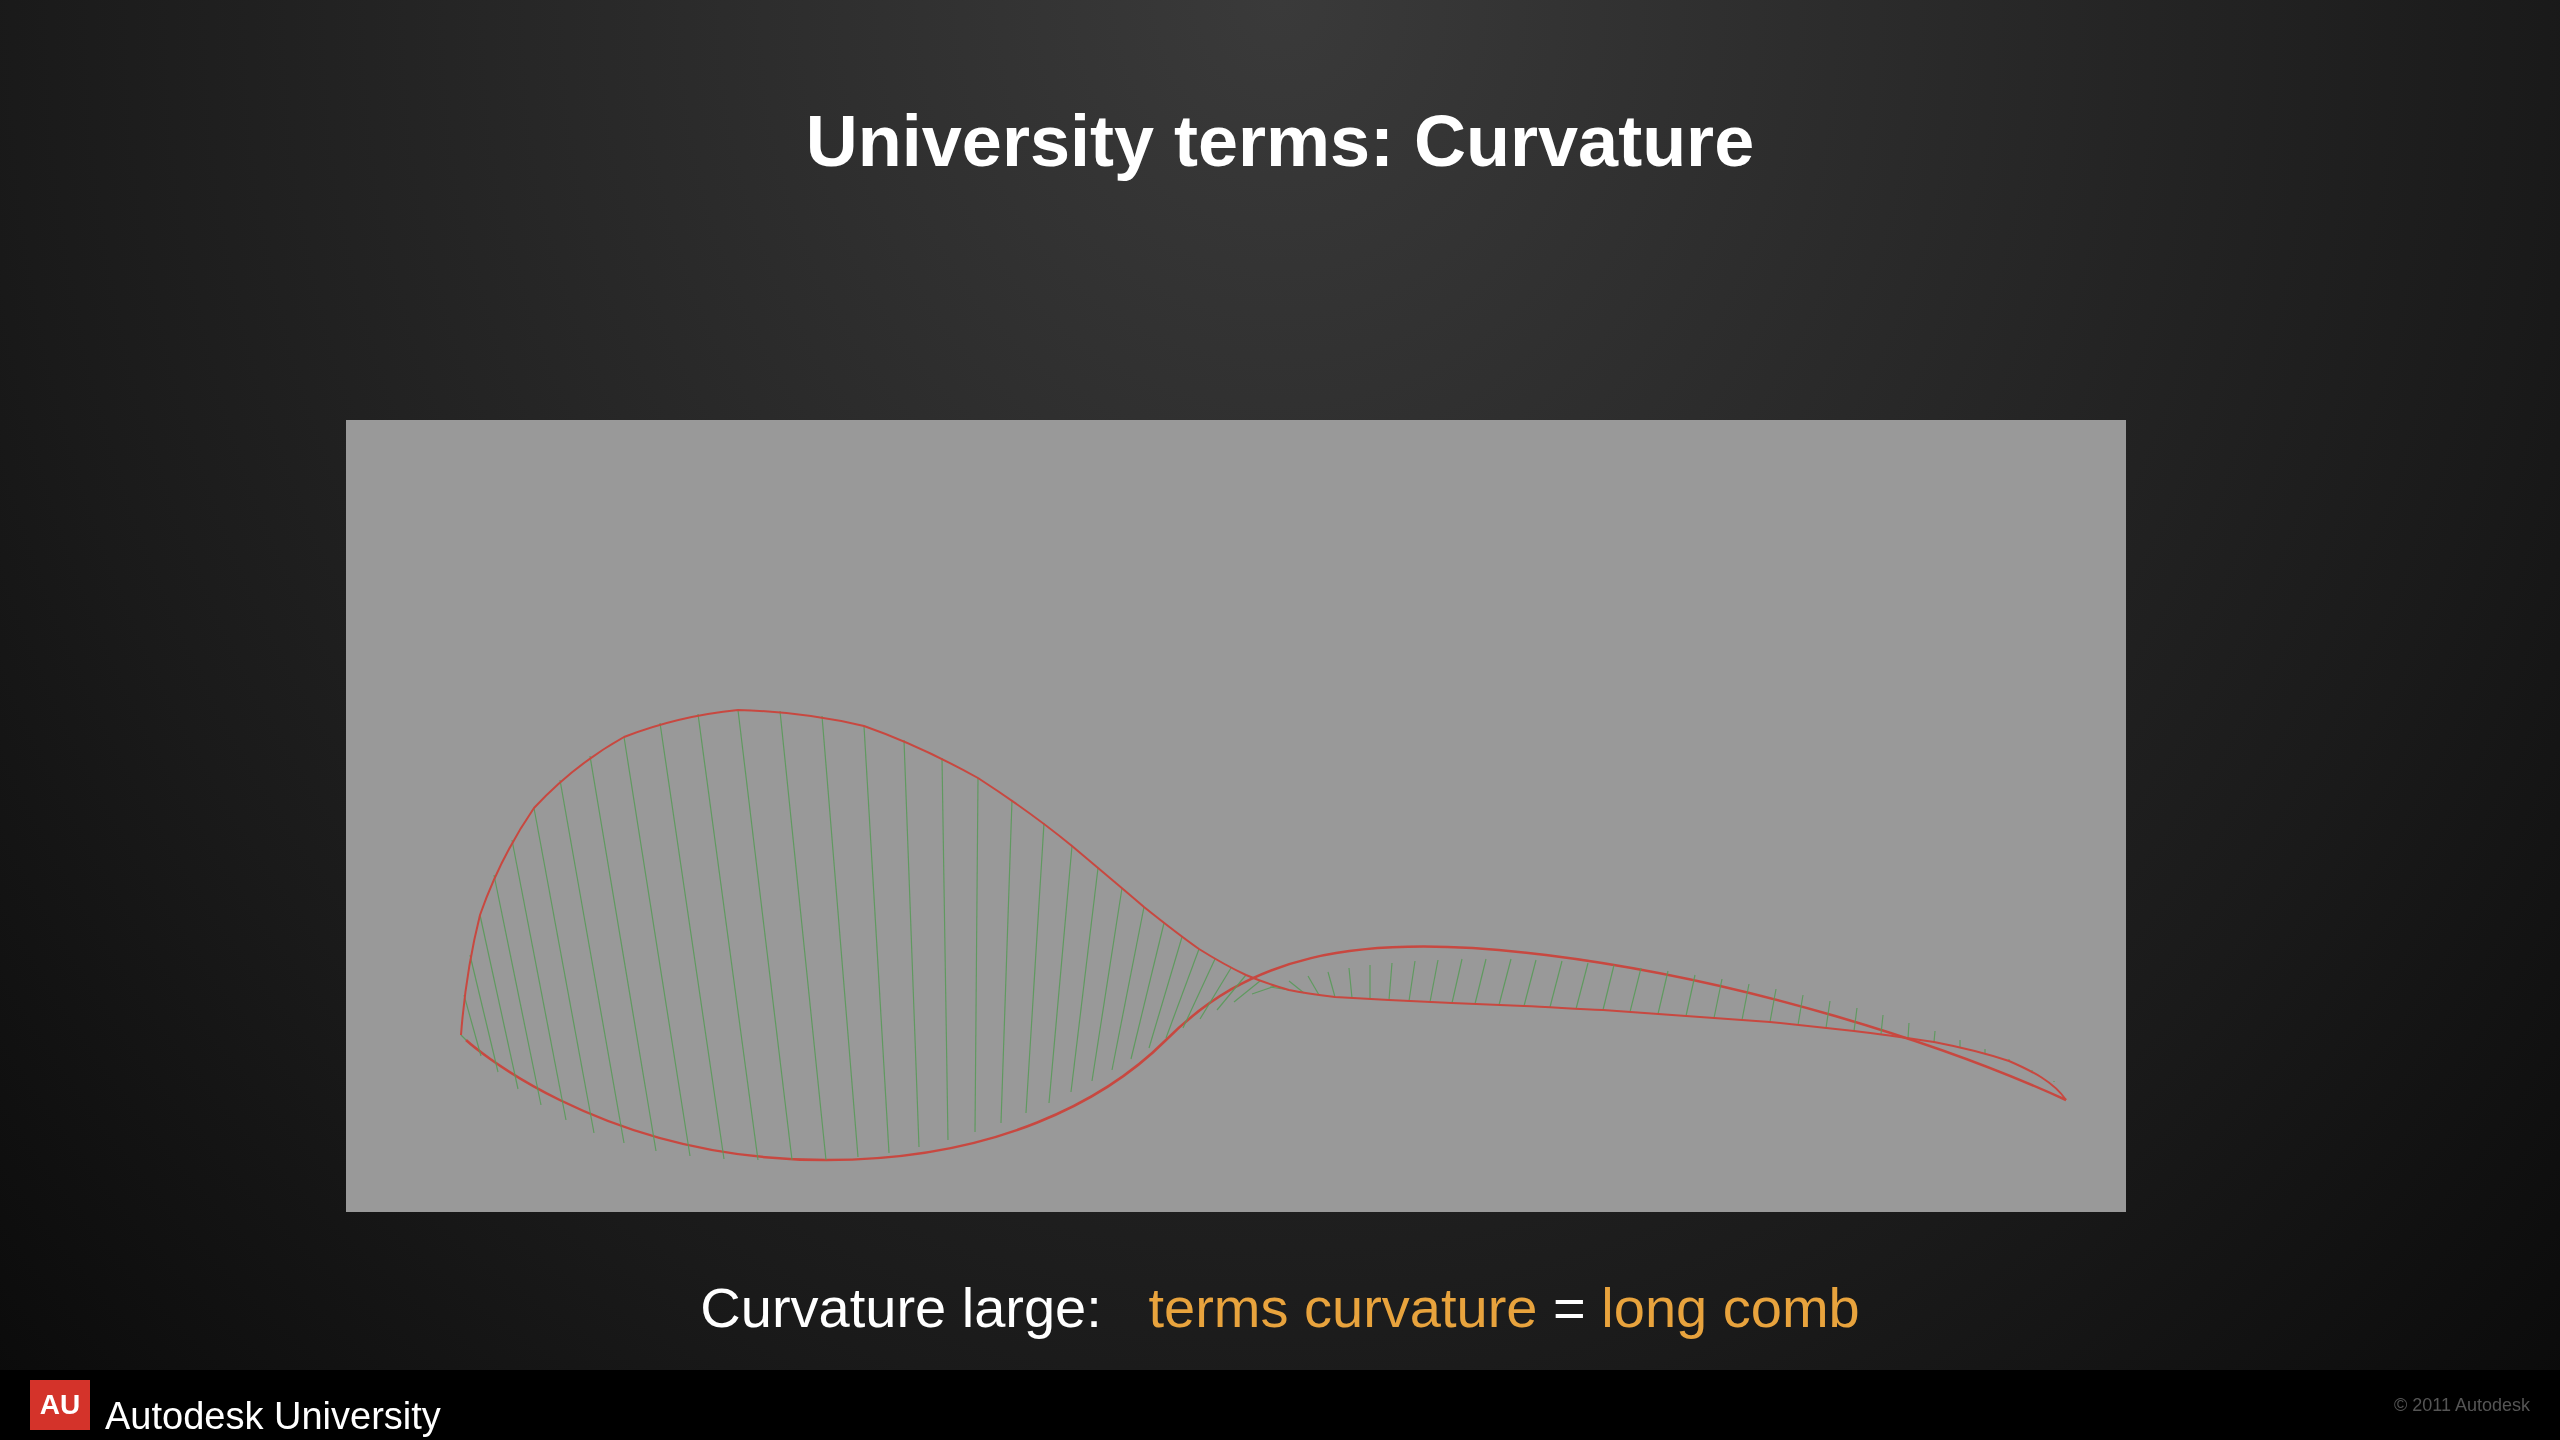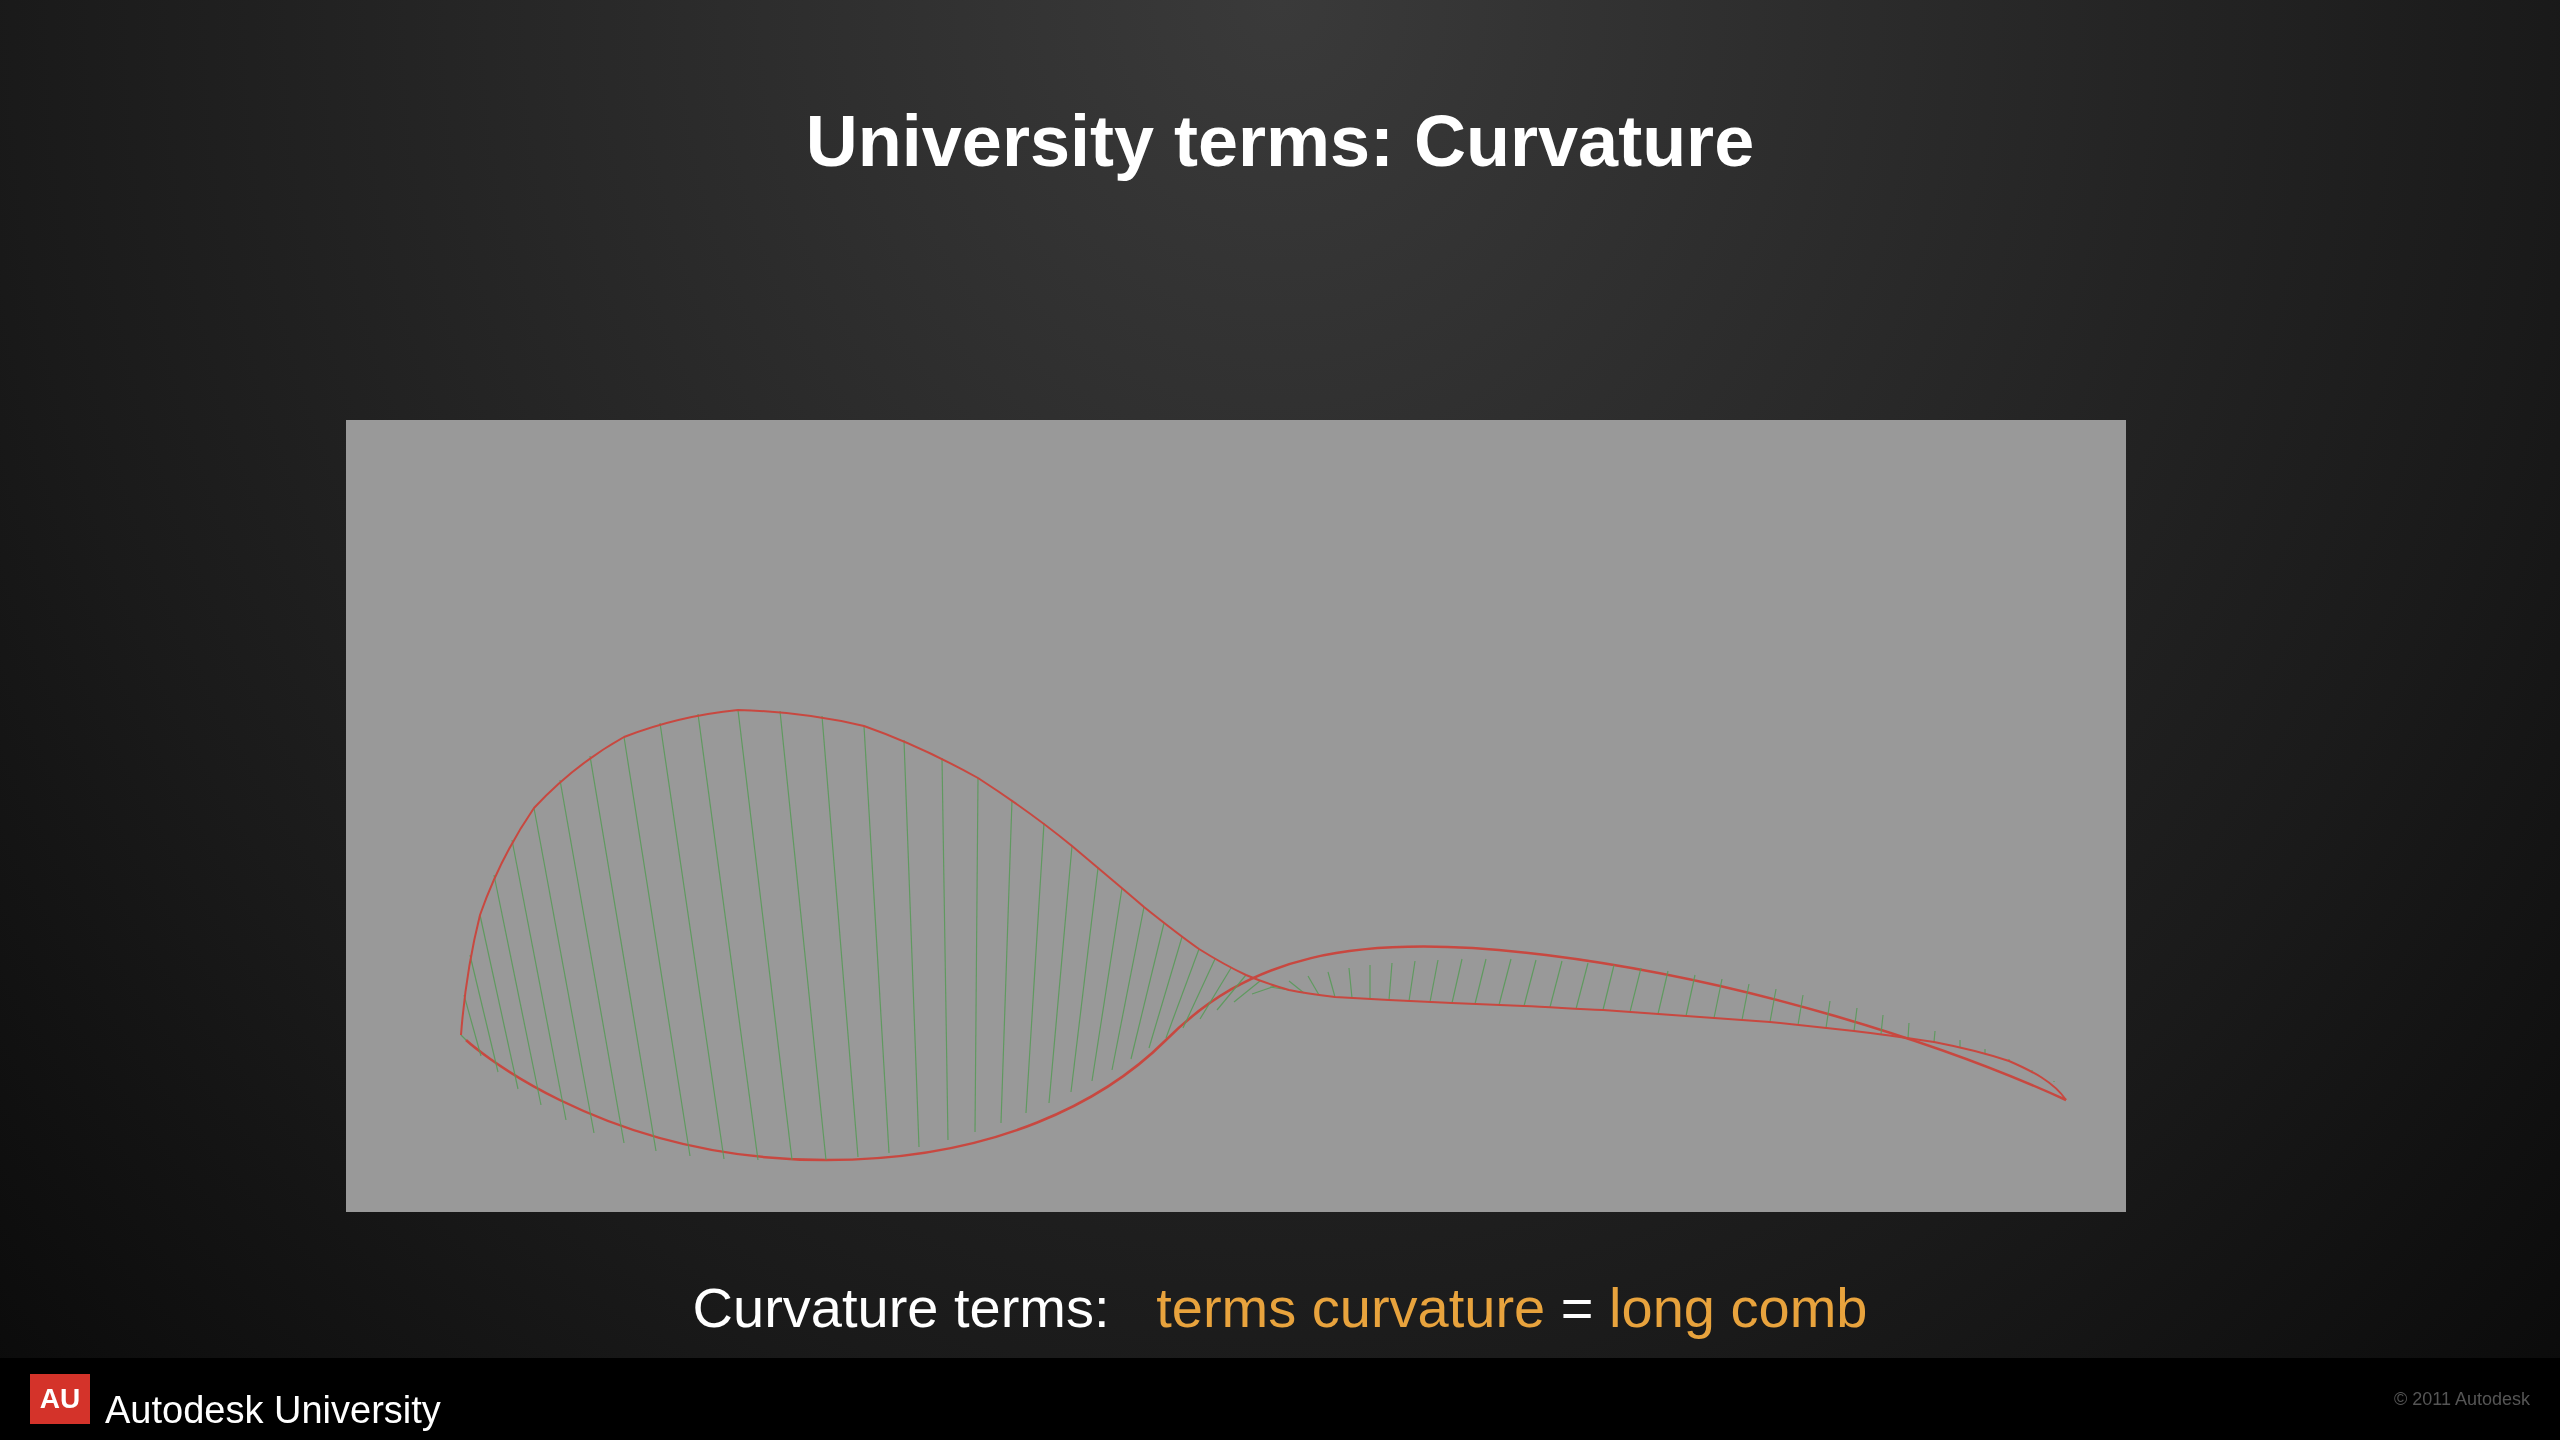--- a/index.html
+++ b/index.html
@@ -34,21 +34,21 @@
       text-align: center;
       font-size: 56px;
     }
     .subtitle .white { color: #ffffff; }
     .subtitle .orange { color: #e8a33d; }
     .footer {
       position: absolute;
       bottom: 0;
       left: 0;
       right: 0;
-      height: 82px;
+      height: 70px;
       background: #000000;
       display: flex;
       align-items: center;
       padding: 12px 30px;
     }
     .au-logo {
       width: 60px;
       height: 50px;
       background: #d4332a;
       display: flex;
@@ -176,21 +176,21 @@
              C 1284 592, 1312 594, 1340 596
              C 1368 598, 1396 600, 1424 602
              C 1452 605, 1480 608, 1508 611
              C 1535 614, 1562 618, 1588 622
              C 1614 627, 1639 633, 1663 641
              C 1686 651, 1708 662, 1720 680" fill="none" stroke="#c84840" stroke-width="2"></path>
   </svg>
 </div>
 
 <div class="subtitle">
-  <span class="white">Curvature terms:</span>&nbsp;&nbsp;
+  <span class="white">Curvature large:</span>&nbsp;&nbsp;
   <span class="orange">terms curvature</span>
   <span class="white">=</span>
   <span class="orange">long comb</span>
 </div>
 
 <div class="footer">
   <div class="au-logo">AU</div>
   <div class="au-text">Autodesk University</div>
   <div class="copyright">© 2011 Autodesk</div>
 </div>

